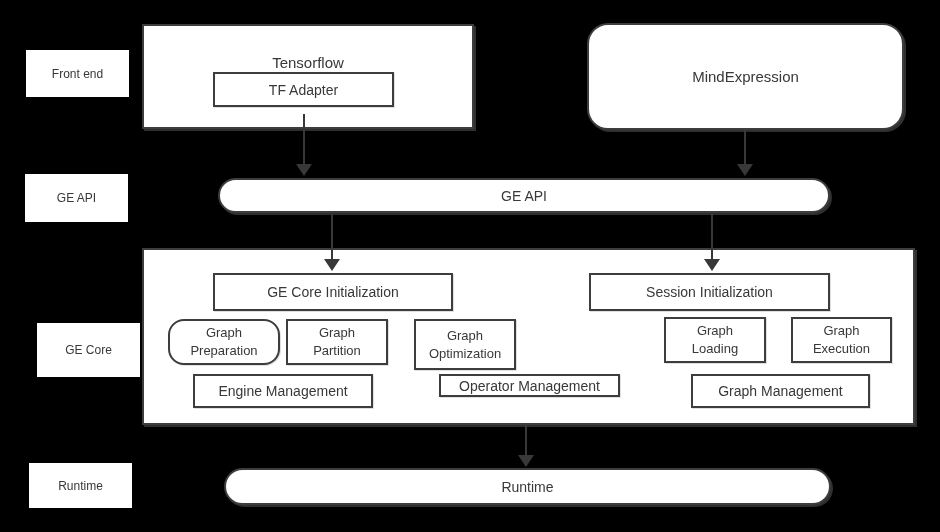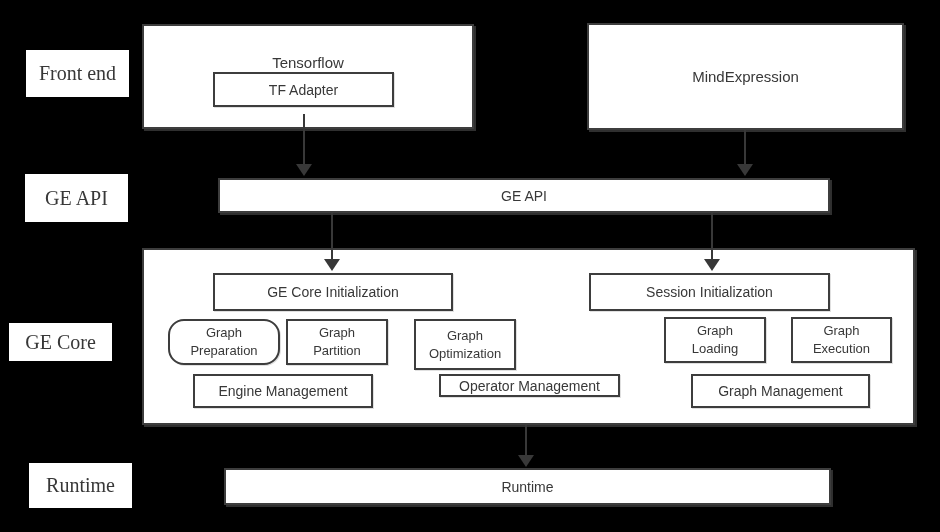--- a/index.html
+++ b/index.html
@@ -11,35 +11,35 @@
     font-family: "Liberation Sans", sans-serif;
     color: var(--text, #383838);
     overflow: hidden;
   }
   .rlabel {
     position: absolute;
     background: var(--fill, #ffffff);
     display: flex;
     align-items: center;
     justify-content: center;
-    font-size: 20px;
-    font-family: Liberation Serif, serif;
+    font-size: 12px;
   }
   .obox {
     position: absolute;
     background: var(--fill, #ffffff);
     border: 2px solid var(--border, #3d3d3d);
     box-sizing: border-box;
     box-shadow: 2px 2px 0 rgba(135,135,135,0.35);
   }
   .flexc {
     display: flex;
     align-items: center;
     justify-content: center;
     text-align: center;
+    border-radius: 21px;
   }
   .ibox {
     position: absolute;
     background: var(--fill, #ffffff);
     border: 2px solid var(--border, #3d3d3d);
     box-sizing: border-box;
     display: flex;
     align-items: center;
     justify-content: center;
     text-align: center;
@@ -76,21 +76,21 @@
     border-top: 12px solid var(--arrow, #383838);
   }
 </style>
 </head>
 <body>
 
 <div class="stage">
 
   <div class="rlabel" style="left:26px; top:50px; width:103px; height:47px;">Front end</div>
   <div class="rlabel" style="left:25px; top:174px; width:103px; height:48px;">GE API</div>
-  <div class="rlabel" style="left:9px; top:323px; width:103px; height:38px;">GE Core</div>
+  <div class="rlabel" style="left:37px; top:323px; width:103px; height:54px;">GE Core</div>
   <div class="rlabel" style="left:29px; top:463px; width:103px; height:45px;">Runtime</div>
 
   <div class="obox" style="left:142px; top:24px; width:332px; height:105px;">
     <div class="toplabel">Tensorflow</div>
     <div class="ibox" style="left:69px; top:46px; width:181px; height:35px;">TF Adapter</div>
   </div>
 
   <div class="obox flexc bigtext" style="left:587px; top:23px; width:317px; height:107px;">MindExpression</div>
 
   <div class="obox flexc bartext" style="left:218px; top:178px; width:612px; height:35px;">GE API</div>

